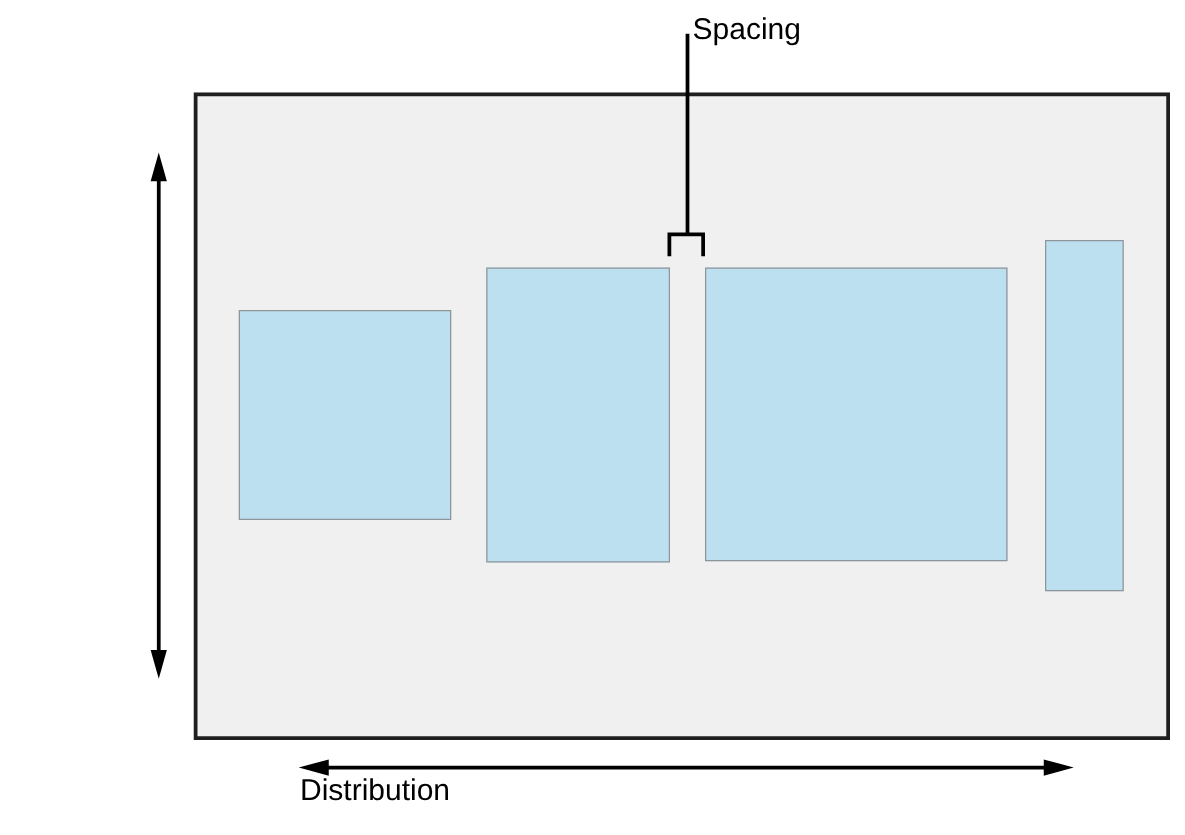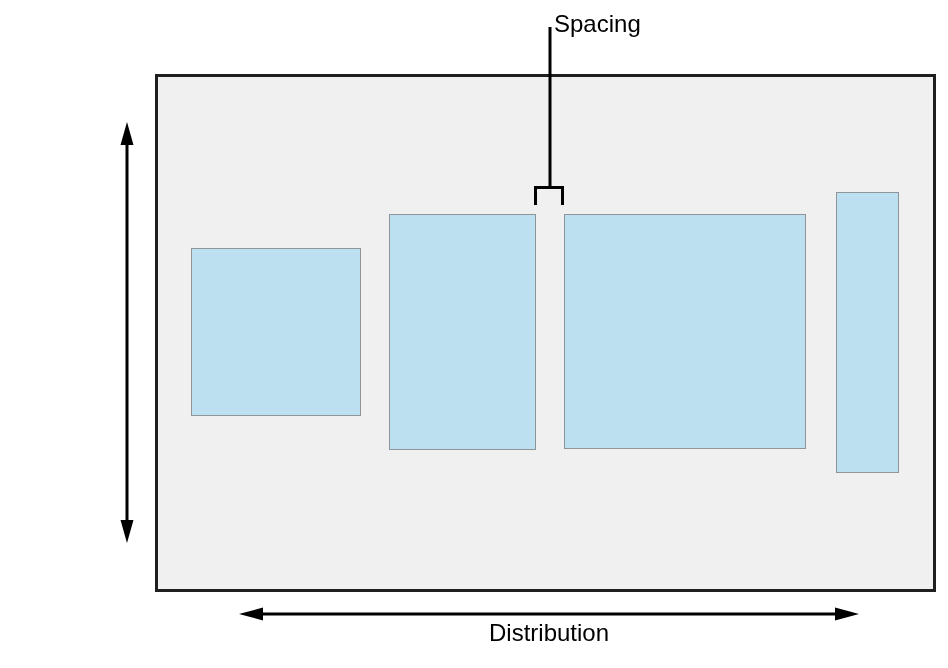--- a/index.html
+++ b/index.html
@@ -52,21 +52,21 @@
   .overlay polygon { fill: var(--line); stroke: none; }
   .label {
     position: absolute;
     color: var(--text);
     font-size: 24px;
     line-height: 1.1;
     white-space: nowrap;
   }
   .label.spacing      { left: 554px; top: 11px; }
   .label.alignment    { left: 11px;  top: 317px; }
-  .label.distribution { left: 240px; top: 620px; width: 618px; text-align: center; }
+  .label.distribution { left: 240px; top: 620px; width: 618px; }
 </style>
 </head>
 <body>
 
 <div class="stage">
 
   <div class="panel"></div>
 
   <div class="block b1"></div>
   <div class="block b2"></div>

